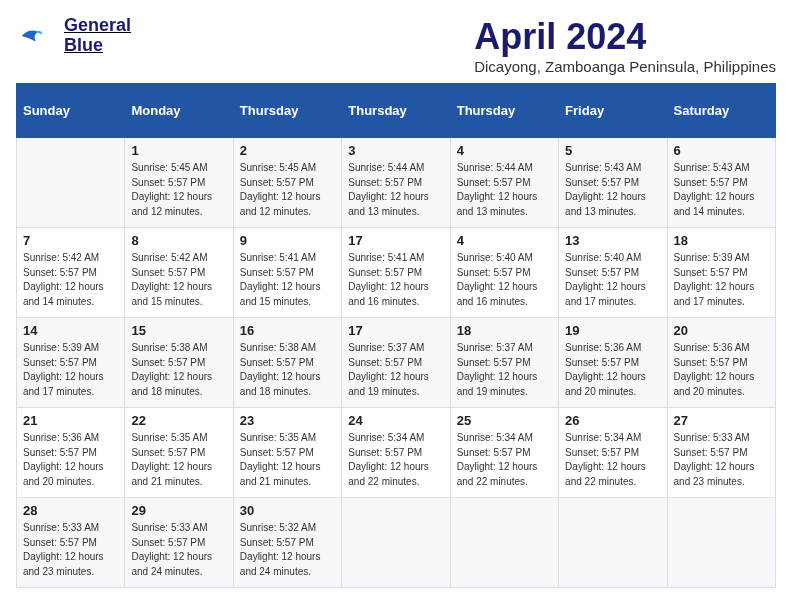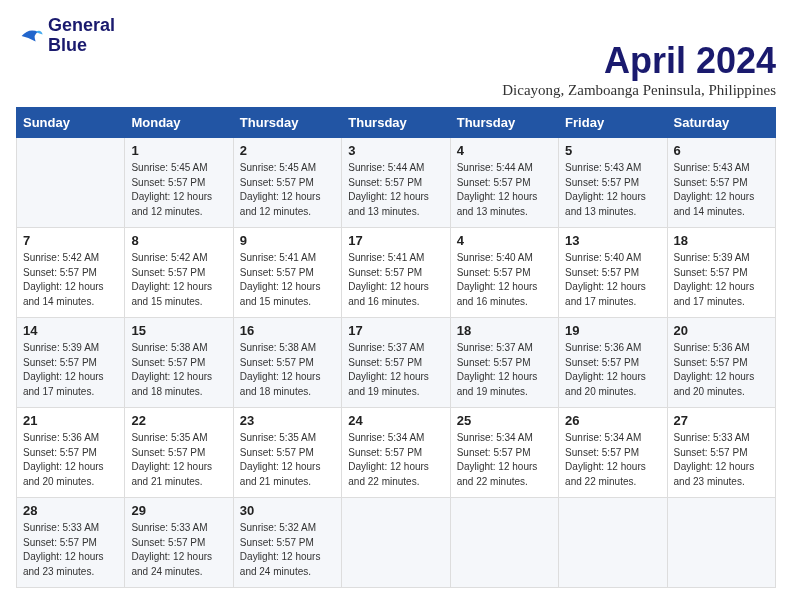--- a/index.html
+++ b/index.html
@@ -12,60 +12,58 @@
     }
     .header-area {
       display: flex;
       justify-content: space-between;
       align-items: flex-start;
       margin-bottom: 8px;
     }
     .logo {
       display: flex;
       align-items: center;
-      gap: 4px;
+      gap: 20px;
+      text-decoration: underline;
     }
     .logo-text {
       font-size: 18px;
       font-weight: bold;
       color: #1a1a6e;
       line-height: 1.1;
     }
     .logo-text span {
       display: block;
     }
     .logo-icon {
       width: 28px;
       height: 28px;
     }
     .title-area {
-      text-align: right;
-      margin-top: 24px;
     }
     .month-title {
       font-size: 36px;
       font-weight: bold;
       color: #1a1a6e;
     }
     .location-title {
       font-size: 15px;
       color: #333;
-      font-family: Liberation Serif, serif;
     }
     table {
       width: 100%;
       border-collapse: collapse;
       font-size: 11px;
     }
     thead tr {
       background-color: #2255a4;
       color: #fff;
     }
     thead th {
-      padding: 7px 6px;
+      padding: 19px 6px;
       text-align: left;
       font-size: 13px;
       font-weight: bold;
       border: 1px solid #2255a4;
     }
     tbody tr {
       border-bottom: 1px solid #ccc;
     }
     tbody td {
       vertical-align: top;

